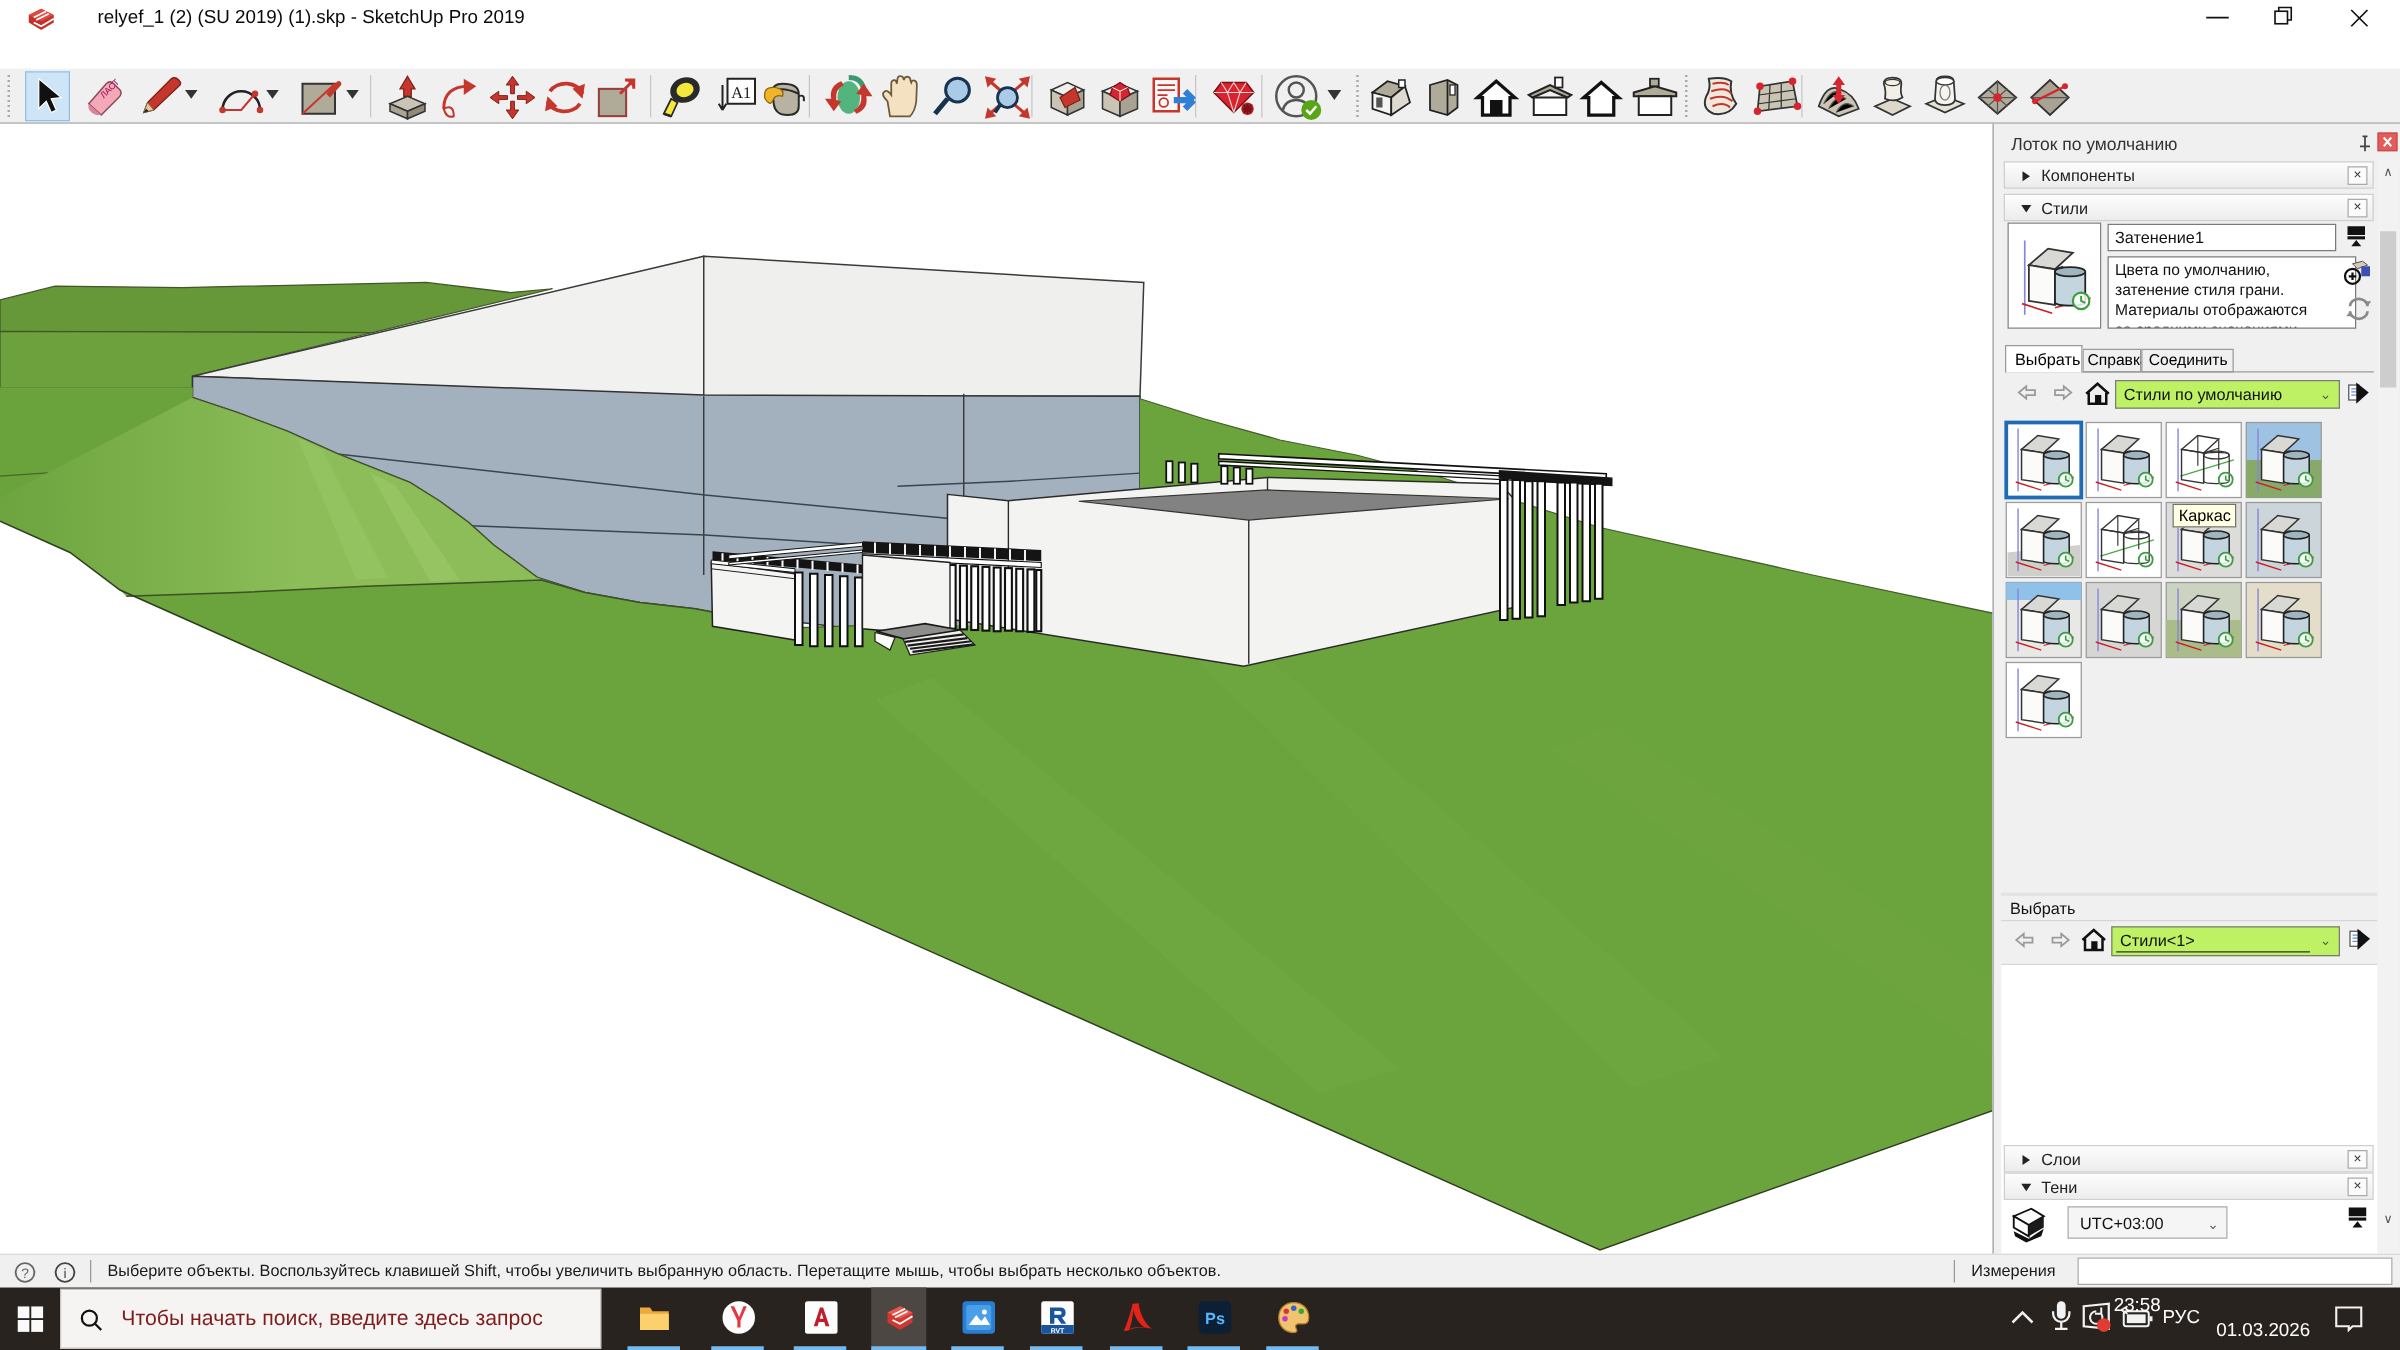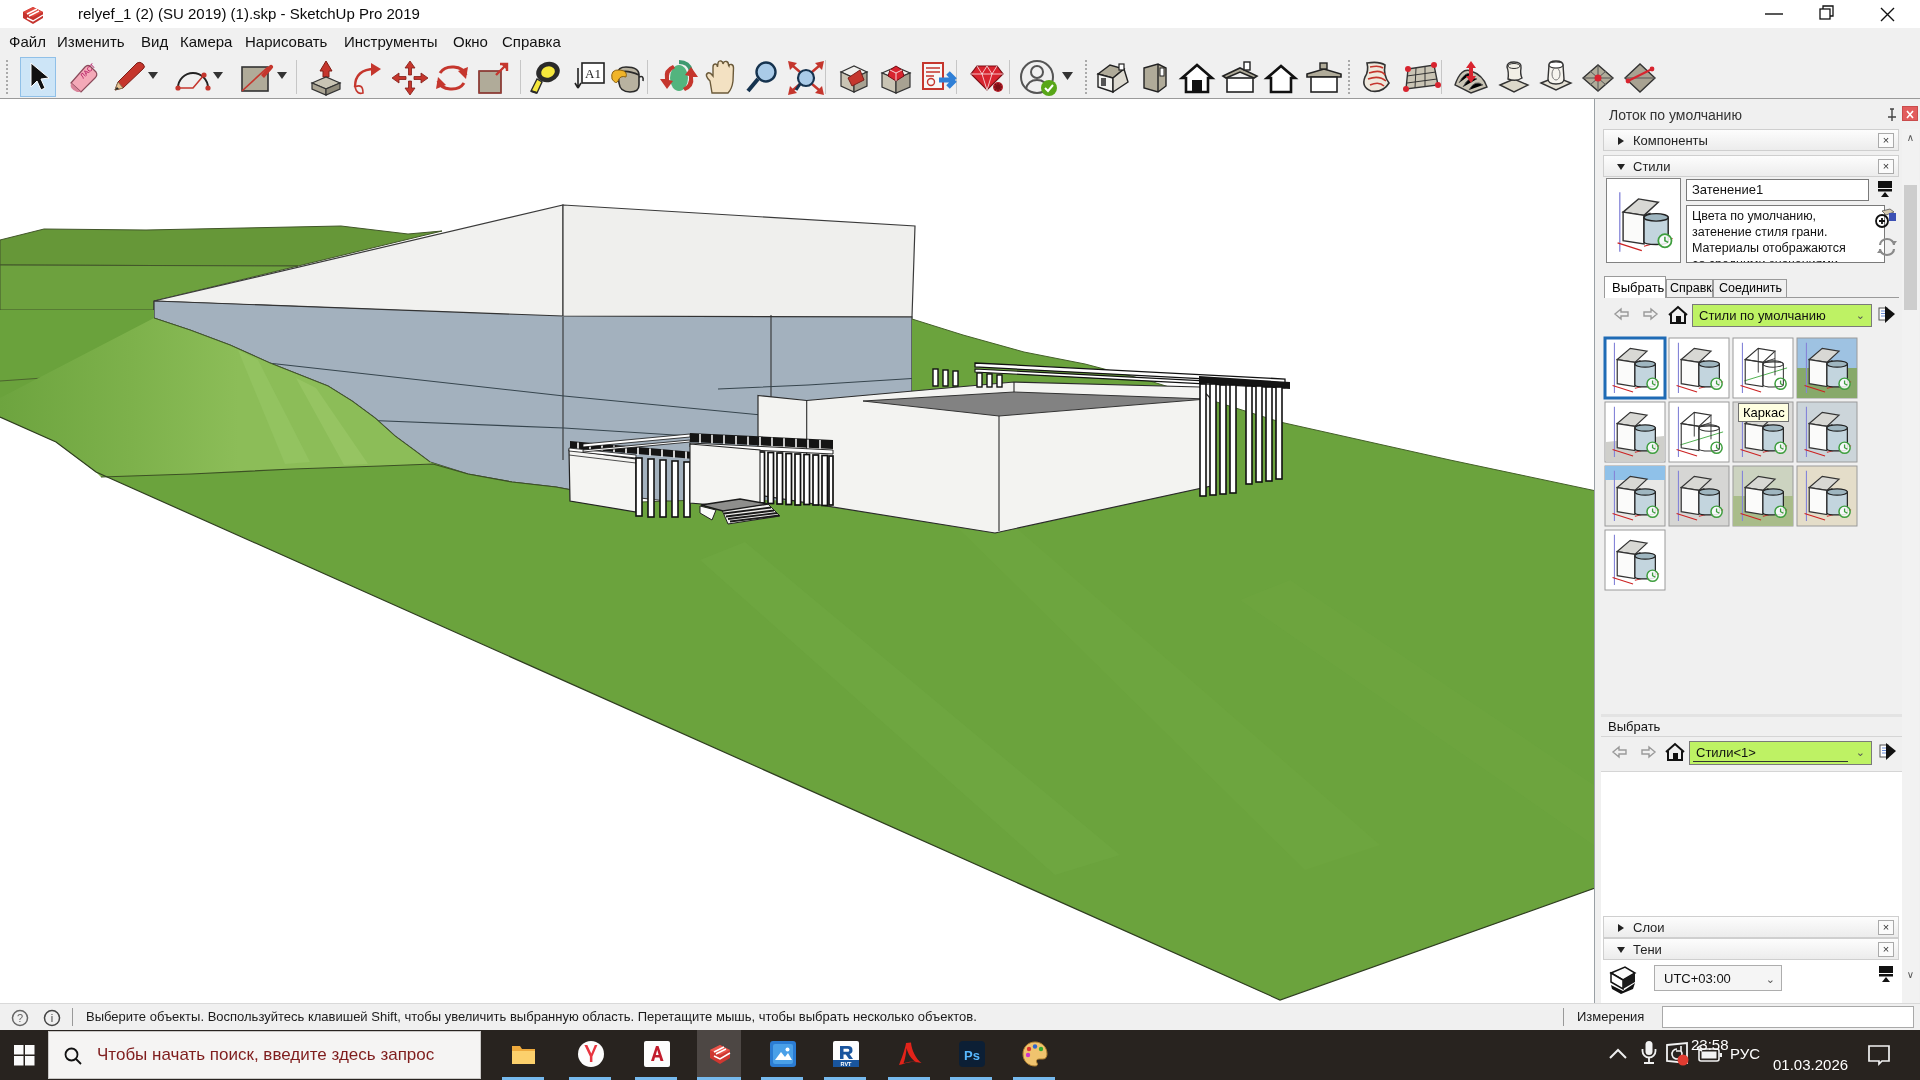--- a/index.html
+++ b/index.html
@@ -49,30 +49,20 @@
     </svg>
     <div id="title-text" class="abs">relyef_1 (2) (SU 2019) (1).skp - SketchUp Pro 2019</div>
     <svg class="abs" style="left:1758px;top:0" width="162" height="28" viewBox="0 0 162 28">
       <path d="M7 14 H25" stroke="#111" stroke-width="1.4"></path>
       <rect x="62" y="9" width="10" height="10" fill="none" stroke="#111" stroke-width="1.3"></rect>
       <path d="M65 9 V6 H75 V16 H72" fill="none" stroke="#111" stroke-width="1.3"></path>
       <path d="M123 8 L136 21 M136 8 L123 21" stroke="#111" stroke-width="1.4"></path>
     </svg>
   </div>
 
-  <div id="menubar" class="abs">
-    <div class="menu-item" style="left:9px">Файл</div>
-    <div class="menu-item" style="left:57px">Изменить</div>
-    <div class="menu-item" style="left:141px">Вид</div>
-    <div class="menu-item" style="left:180px">Камера</div>
-    <div class="menu-item" style="left:245px">Нарисовать</div>
-    <div class="menu-item" style="left:344px">Инструменты</div>
-    <div class="menu-item" style="left:453px">Окно</div>
-    <div class="menu-item" style="left:502px">Справка</div>
-  </div>
 
   <div id="toolbar" class="abs">
     <div class="tgrip" style="left:6px"></div>
     <div class="tsep" style="left:296px"></div>
     <div class="tsep" style="left:520px"></div>
     <div class="tsep" style="left:647px"></div>
     <div class="tsep" style="left:825px"></div>
     <div class="tsep" style="left:956px"></div>
     <div class="tsep" style="left:1009px"></div>
     <div class="tgrip" style="left:1085px"></div>

